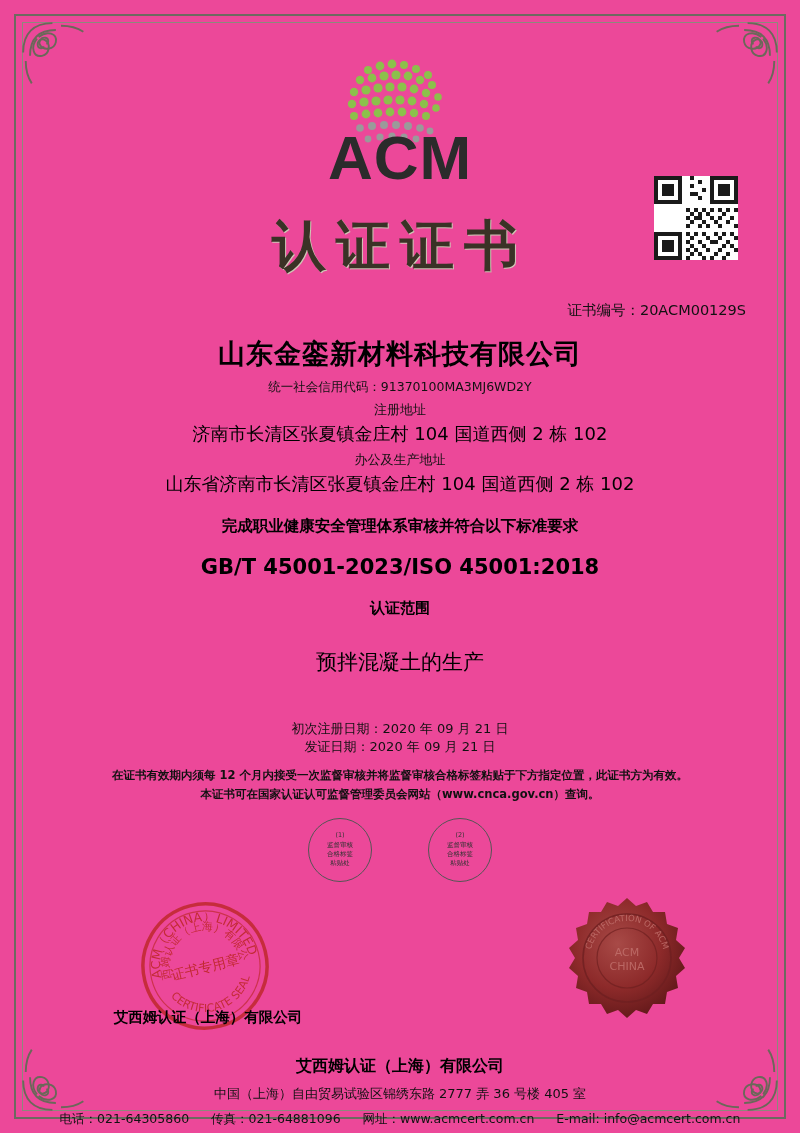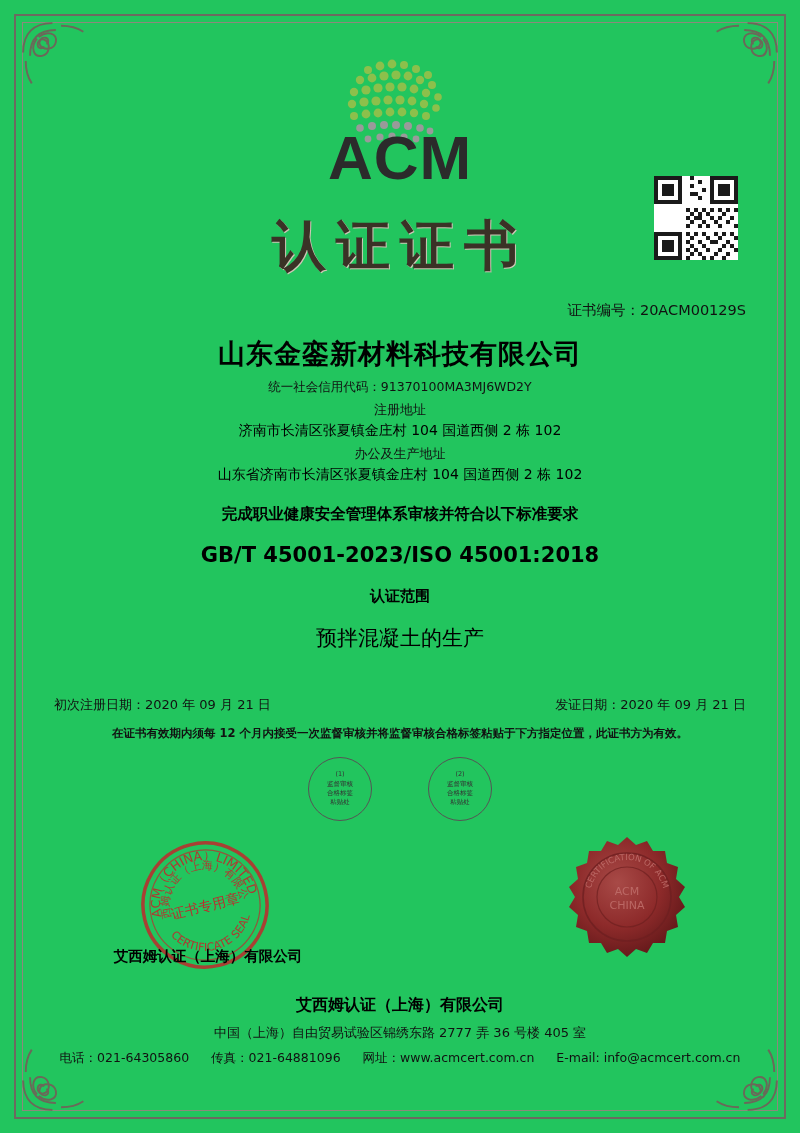--- a/index.html
+++ b/index.html
@@ -8,21 +8,21 @@
     background: #ffffff;
   }
   body {
     font-family: "Liberation Sans", sans-serif;
     color: #1a1a1a;
   }
   .page {
     position: relative;
     width: 800px;
     height: 1133px;
-    background: #22c55e;
+    background: #ec4899;
     overflow: hidden;
   }
 
   
   .border-outer {
     position: absolute;
     left: 14px;
     top: 14px;
     right: 14px;
     bottom: 14px;
@@ -131,21 +131,21 @@
     font-family: "DejaVu Sans", sans-serif;
   }
   .addr-label {
     margin-top: 5px;
     font-size: 13px;
     color: #111;
     font-family: "DejaVu Sans", sans-serif;
   }
   .addr-value {
     margin-top: 3px;
-    font-size: 14px;
+    font-size: 18px;
     color: #000;
     font-family: "DejaVu Sans", sans-serif;
   }
   .scope-line {
     margin-top: 20px;
     font-size: 15.5px;
     font-weight: bold;
     color: #000;
     font-family: "DejaVu Sans", sans-serif;
   }
@@ -157,34 +157,35 @@
     font-family: "DejaVu Sans", sans-serif;
   }
   .scope-label {
     margin-top: 20px;
     font-size: 15px;
     font-weight: bold;
     color: #000;
     font-family: "DejaVu Sans", sans-serif;
   }
   .scope-value {
-    margin-top: 18px;
+    margin-top: 30px;
     font-size: 21px;
     color: #000;
     font-family: Liberation Mono, monospace;
   }
 
   .dates {
     margin-top: 44px;
     display: flex;
     justify-content: space-between;
     padding: 0 14px;
     font-size: 13px;
     color: #111;
     font-family: "DejaVu Sans", sans-serif;
+    flex-direction: column;
   }
   .dates .d-item { white-space: nowrap; }
 
   .notes {
     margin-top: 10px;
     font-size: 11.5px;
     line-height: 1.65;
     color: #111;
     font-weight: bold;
     font-family: "DejaVu Sans", sans-serif;
@@ -511,20 +512,21 @@
       <div class="d-item">
         <span>初次注册日期：</span><span>2020 年 09 月 21 日</span>
       </div>
       <div class="d-item">
         <span>发证日期：</span><span>2020 年 09 月 21 日</span>
       </div>
     </div>
 
     <div class="notes">
       <div>在证书有效期内须每 12 个月内接受一次监督审核并将监督审核合格标签粘贴于下方指定位置，此证书方为有效。</div>
+      <div>本证书可在国家认证认可监督管理委员会网站（www.cnca.gov.cn）查询。</div>
     </div>
 
     <div class="stamp-boxes">
       <div class="stamp-box">
         <span>(1)</span>
         <span>监督审核</span>
         <span>合格标签</span>
         <span>粘贴处</span>
       </div>
       <div class="stamp-box">

